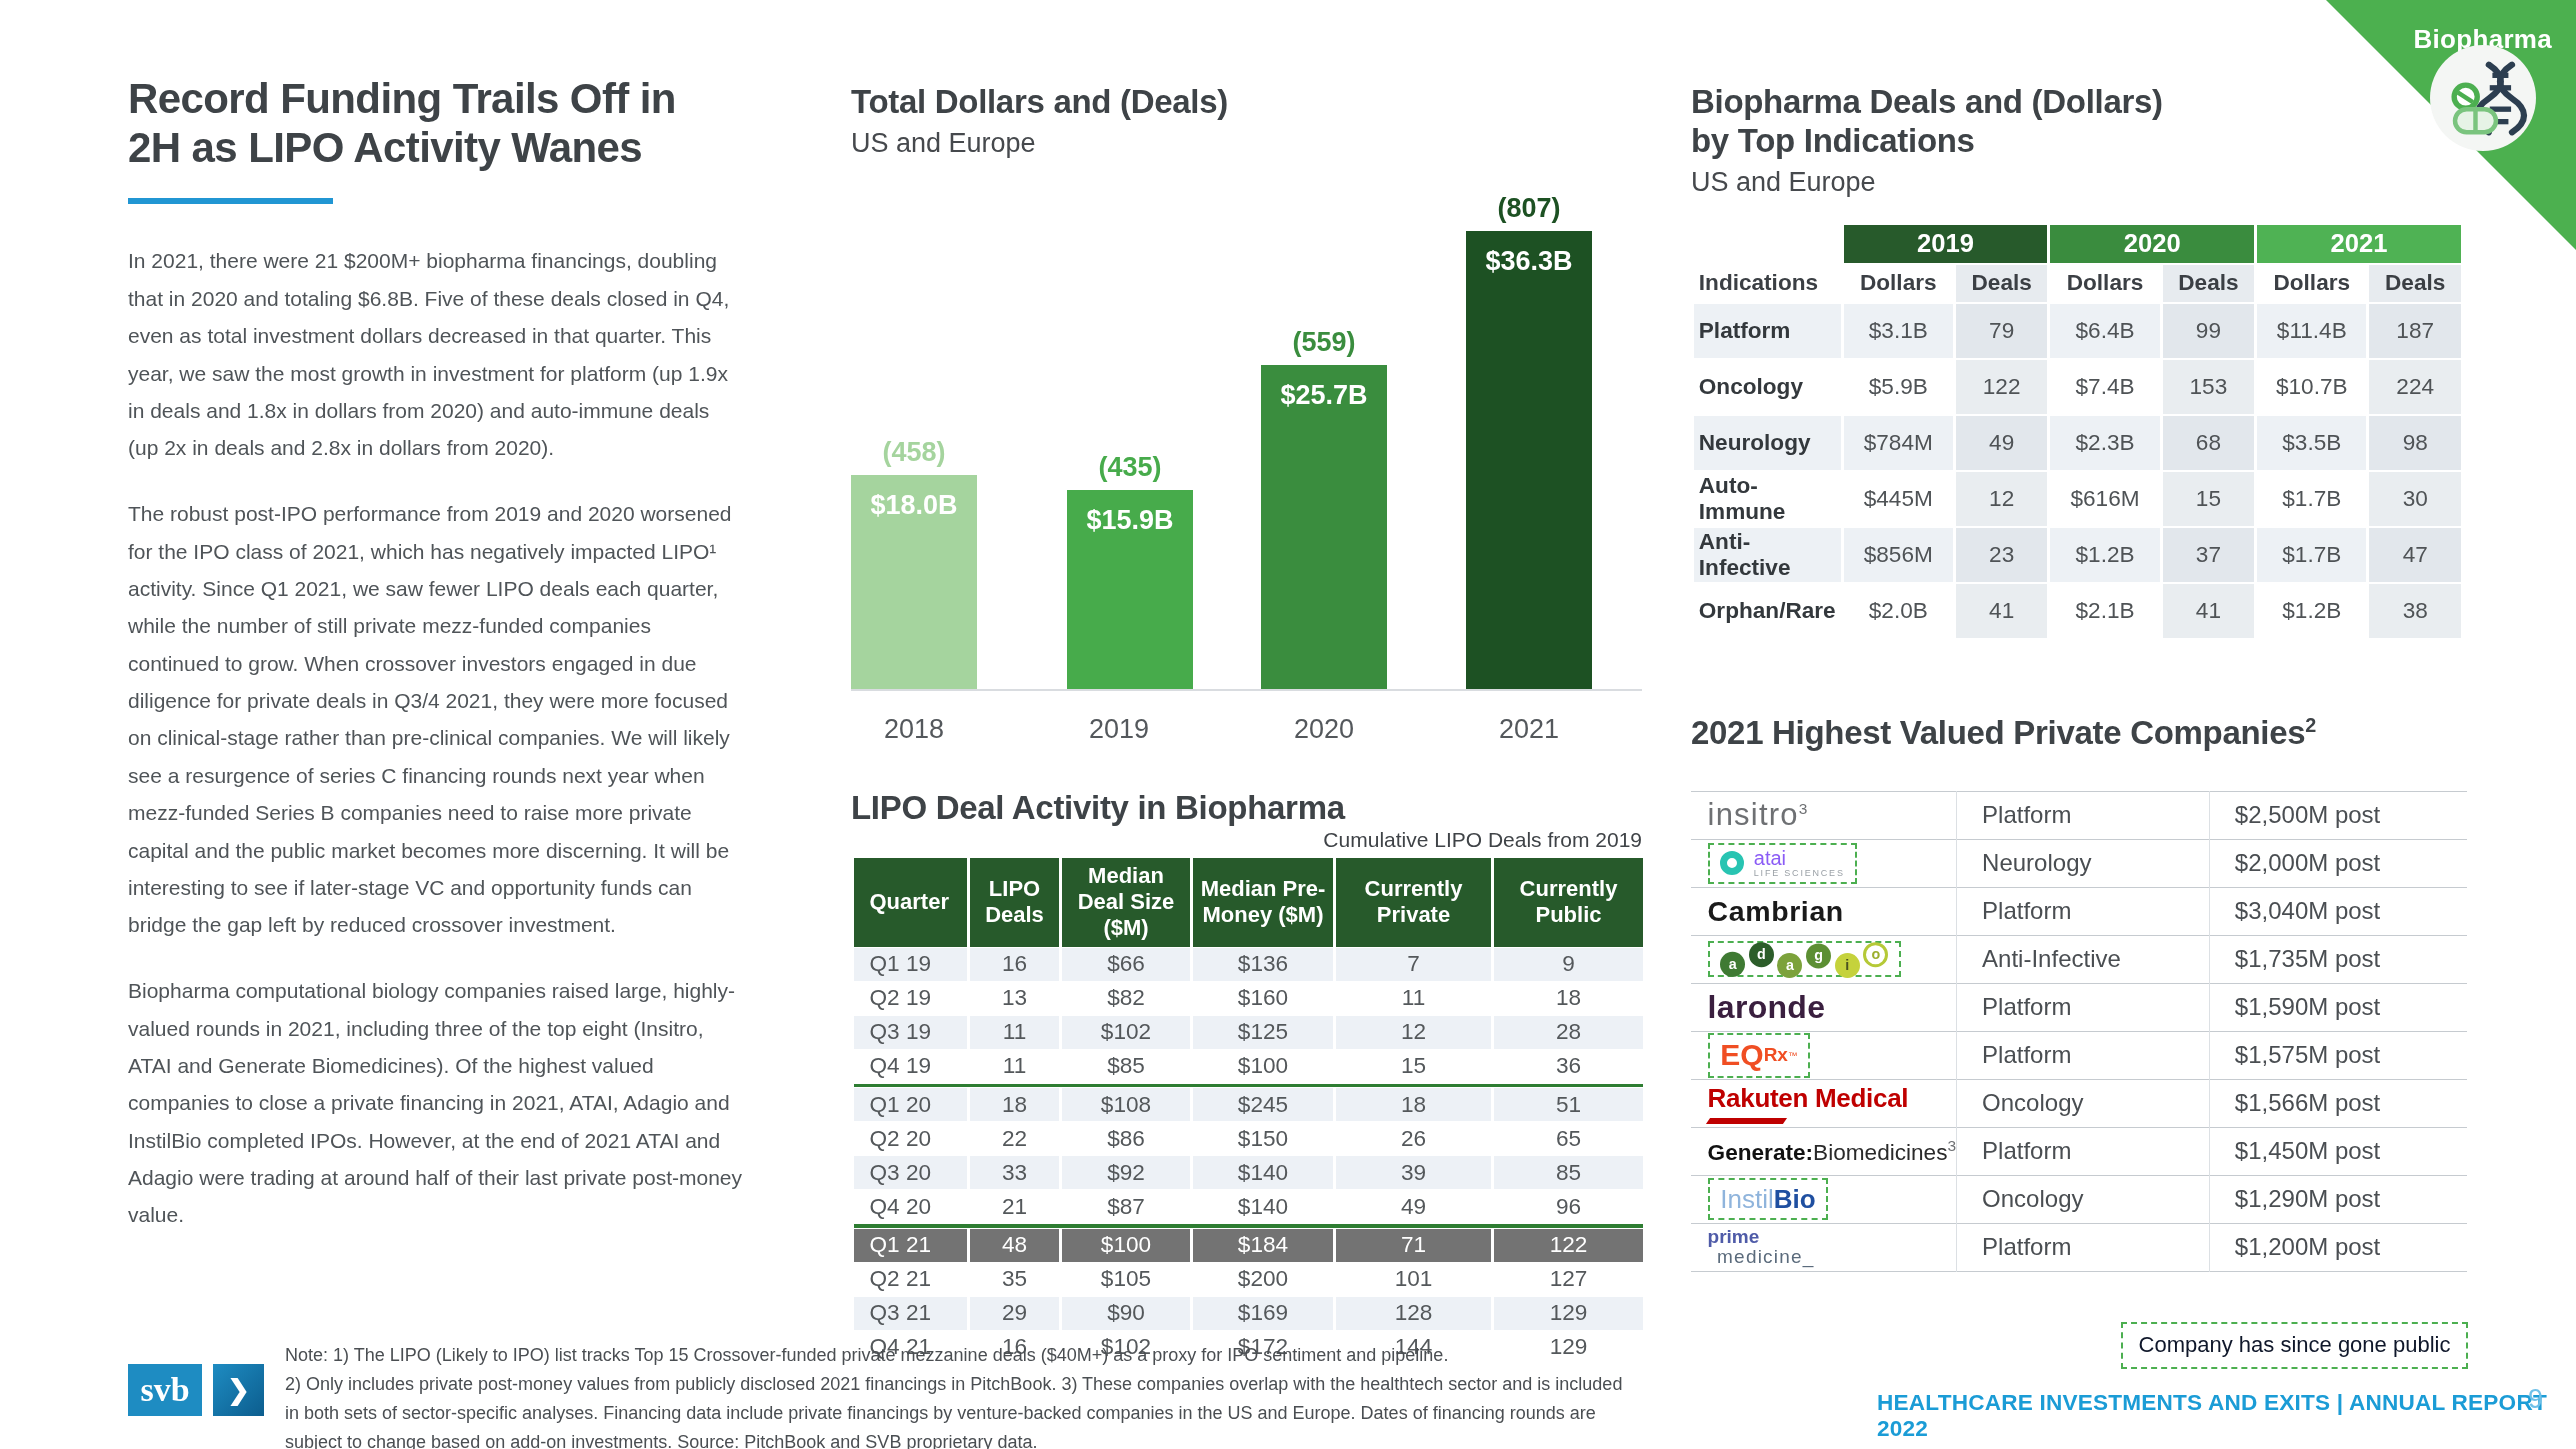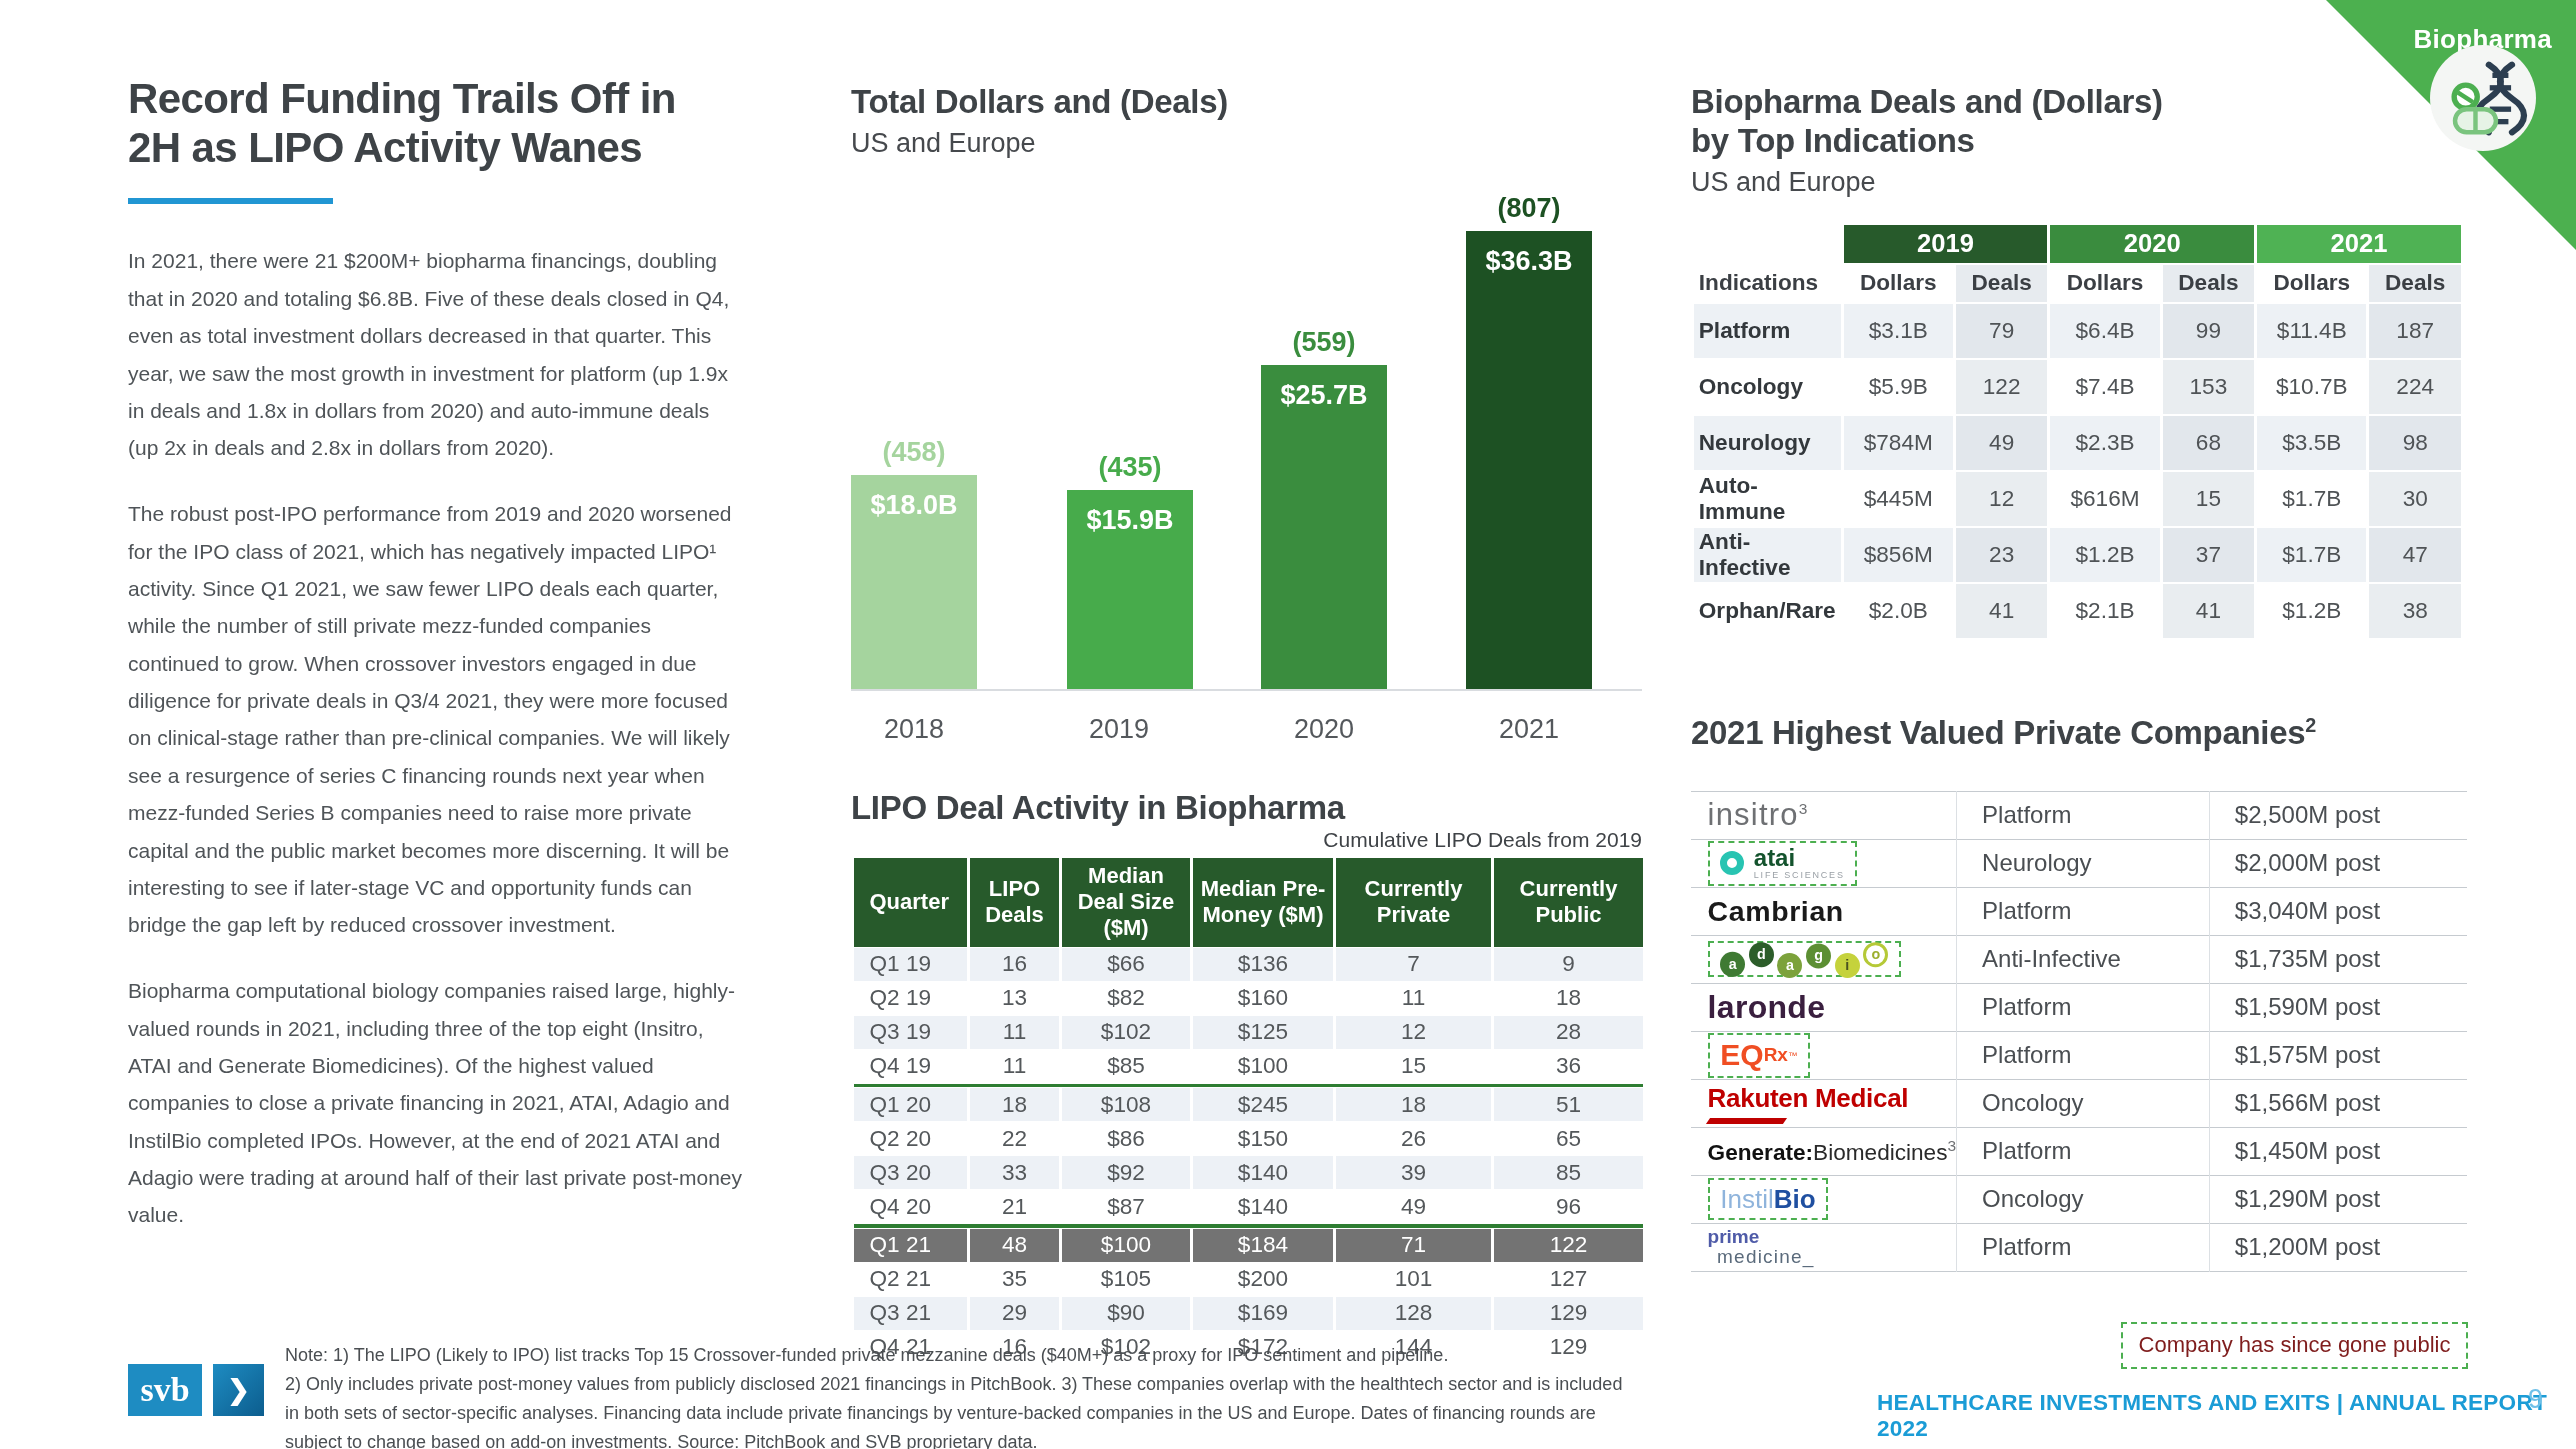--- a/index.html
+++ b/index.html
@@ -72,21 +72,21 @@
   table.comp td + td { border-left:1.8px solid #dce0e4; }
   td.logo-cell { padding-left:16.6px; }
   td.ind-cell, td.val-cell { padding-left:25px; font-size:24px; color:#4a4e52; }
 
   
   .dashed { display:inline-flex; align-items:center; border:2.4px dashed #4caf50; padding:3.6px 10.7px; }
   .logo-insitro { font-size:31px; color:#6e7073; letter-spacing:1.2px; }
   .logo-insitro sup, .logo-generate sup { font-size:15.5px; color:#6e7073; vertical-align:super; }
   .atai-ring { width:24px; height:24px; border-radius:50%; border:7.1px solid #28c4b2; margin-right:9.5px; }
   .atai-txt { line-height:1; }
-  .atai-name { font-size:24px; font-weight:700; color:#14532d; display:block; }
+  .atai-name { font-size:20px; font-weight:400; color:#8b5cf6; display:block; }
   .atai-sub { font-size:9px; letter-spacing:1.8px; color:#9aa0a6; display:block; margin-top:1.2px; }
   .logo-cambrian { font-size:28.5px; font-weight:600; color:#1a1a1a; letter-spacing:0.6px; }
   .adagio-dots { display:inline-flex; gap:3.6px; align-items:center; }
   .adagio-dots i { font-style:normal; width:25px; height:25px; border-radius:50%; display:inline-flex;
                    align-items:center; justify-content:center; font-size:14.3px; font-weight:700; color:#fff; }
   .logo-laronde { font-size:32px; font-weight:700; color:#3a1f3f; letter-spacing:0.3px; }
   .eq { font-size:30px; font-weight:800; color:#f04e23; }
   .rx { font-size:19px; font-weight:800; color:#f04e23; }
   .tm { font-size:9.5px; color:#f04e23; vertical-align:top; }
   .logo-rakuten { display:inline-block; }
@@ -94,21 +94,21 @@
   .rak-swoosh { width:77px; height:6px; background:#bf0000; transform:skewX(-35deg); margin-top:3.6px; }
   .logo-generate { font-size:22.6px; color:#2a2a2a; }
   .gen-b { font-weight:800; color:#111; }
   .instil-a { font-size:26px; color:#8fb4dc; font-weight:400; }
   .instil-b { font-size:26px; color:#1f4fa0; font-weight:800; }
   .logo-prime { line-height:1.05; }
   .prime-a { font-size:19px; font-weight:700; color:#4f5ba8; display:block; }
   .prime-b { font-size:19px; color:#5b6b7c; letter-spacing:1.2px; display:block; padding-left:9.5px; }
 
   .legend { position:absolute; left:2121px; top:1322px; width:347px; border:2.4px dashed #4caf50;
-            padding:8.3px 0; text-align:center; font-size:22px; color:#7f1d1d; background:#fff; }
+            padding:8.3px 0; text-align:center; font-size:22px; color:#0f172a; background:#fff; }
 
   
   .svb { position:absolute; left:128px; top:1364px; display:flex; gap:11px; }
   .svb-box { width:74px; height:52px; background:#1e8cc2; color:#fff; display:flex; align-items:center;
              justify-content:center; font-family:"Liberation Serif", serif; font-weight:700; font-size:34px; }
   .svb-chev { width:51px; height:52px; background:linear-gradient(135deg,#1e8cc2,#0c5d8e); color:#fff;
               display:flex; align-items:center; justify-content:center; font-size:27px; font-weight:700; }
   .notes { position:absolute; left:285px; top:1341px; width:1498px; font-size:18px; line-height:1.62; color:#4a4e52; }
   .report { position:absolute; top:1390px; left:1877px; font-size:22.6px; font-weight:700; color:#1b9cd6; letter-spacing:0.2px; }
   .pagenum { position:absolute; top:1384px; right:33px; font-size:27px; color:#6fc0e8; }

